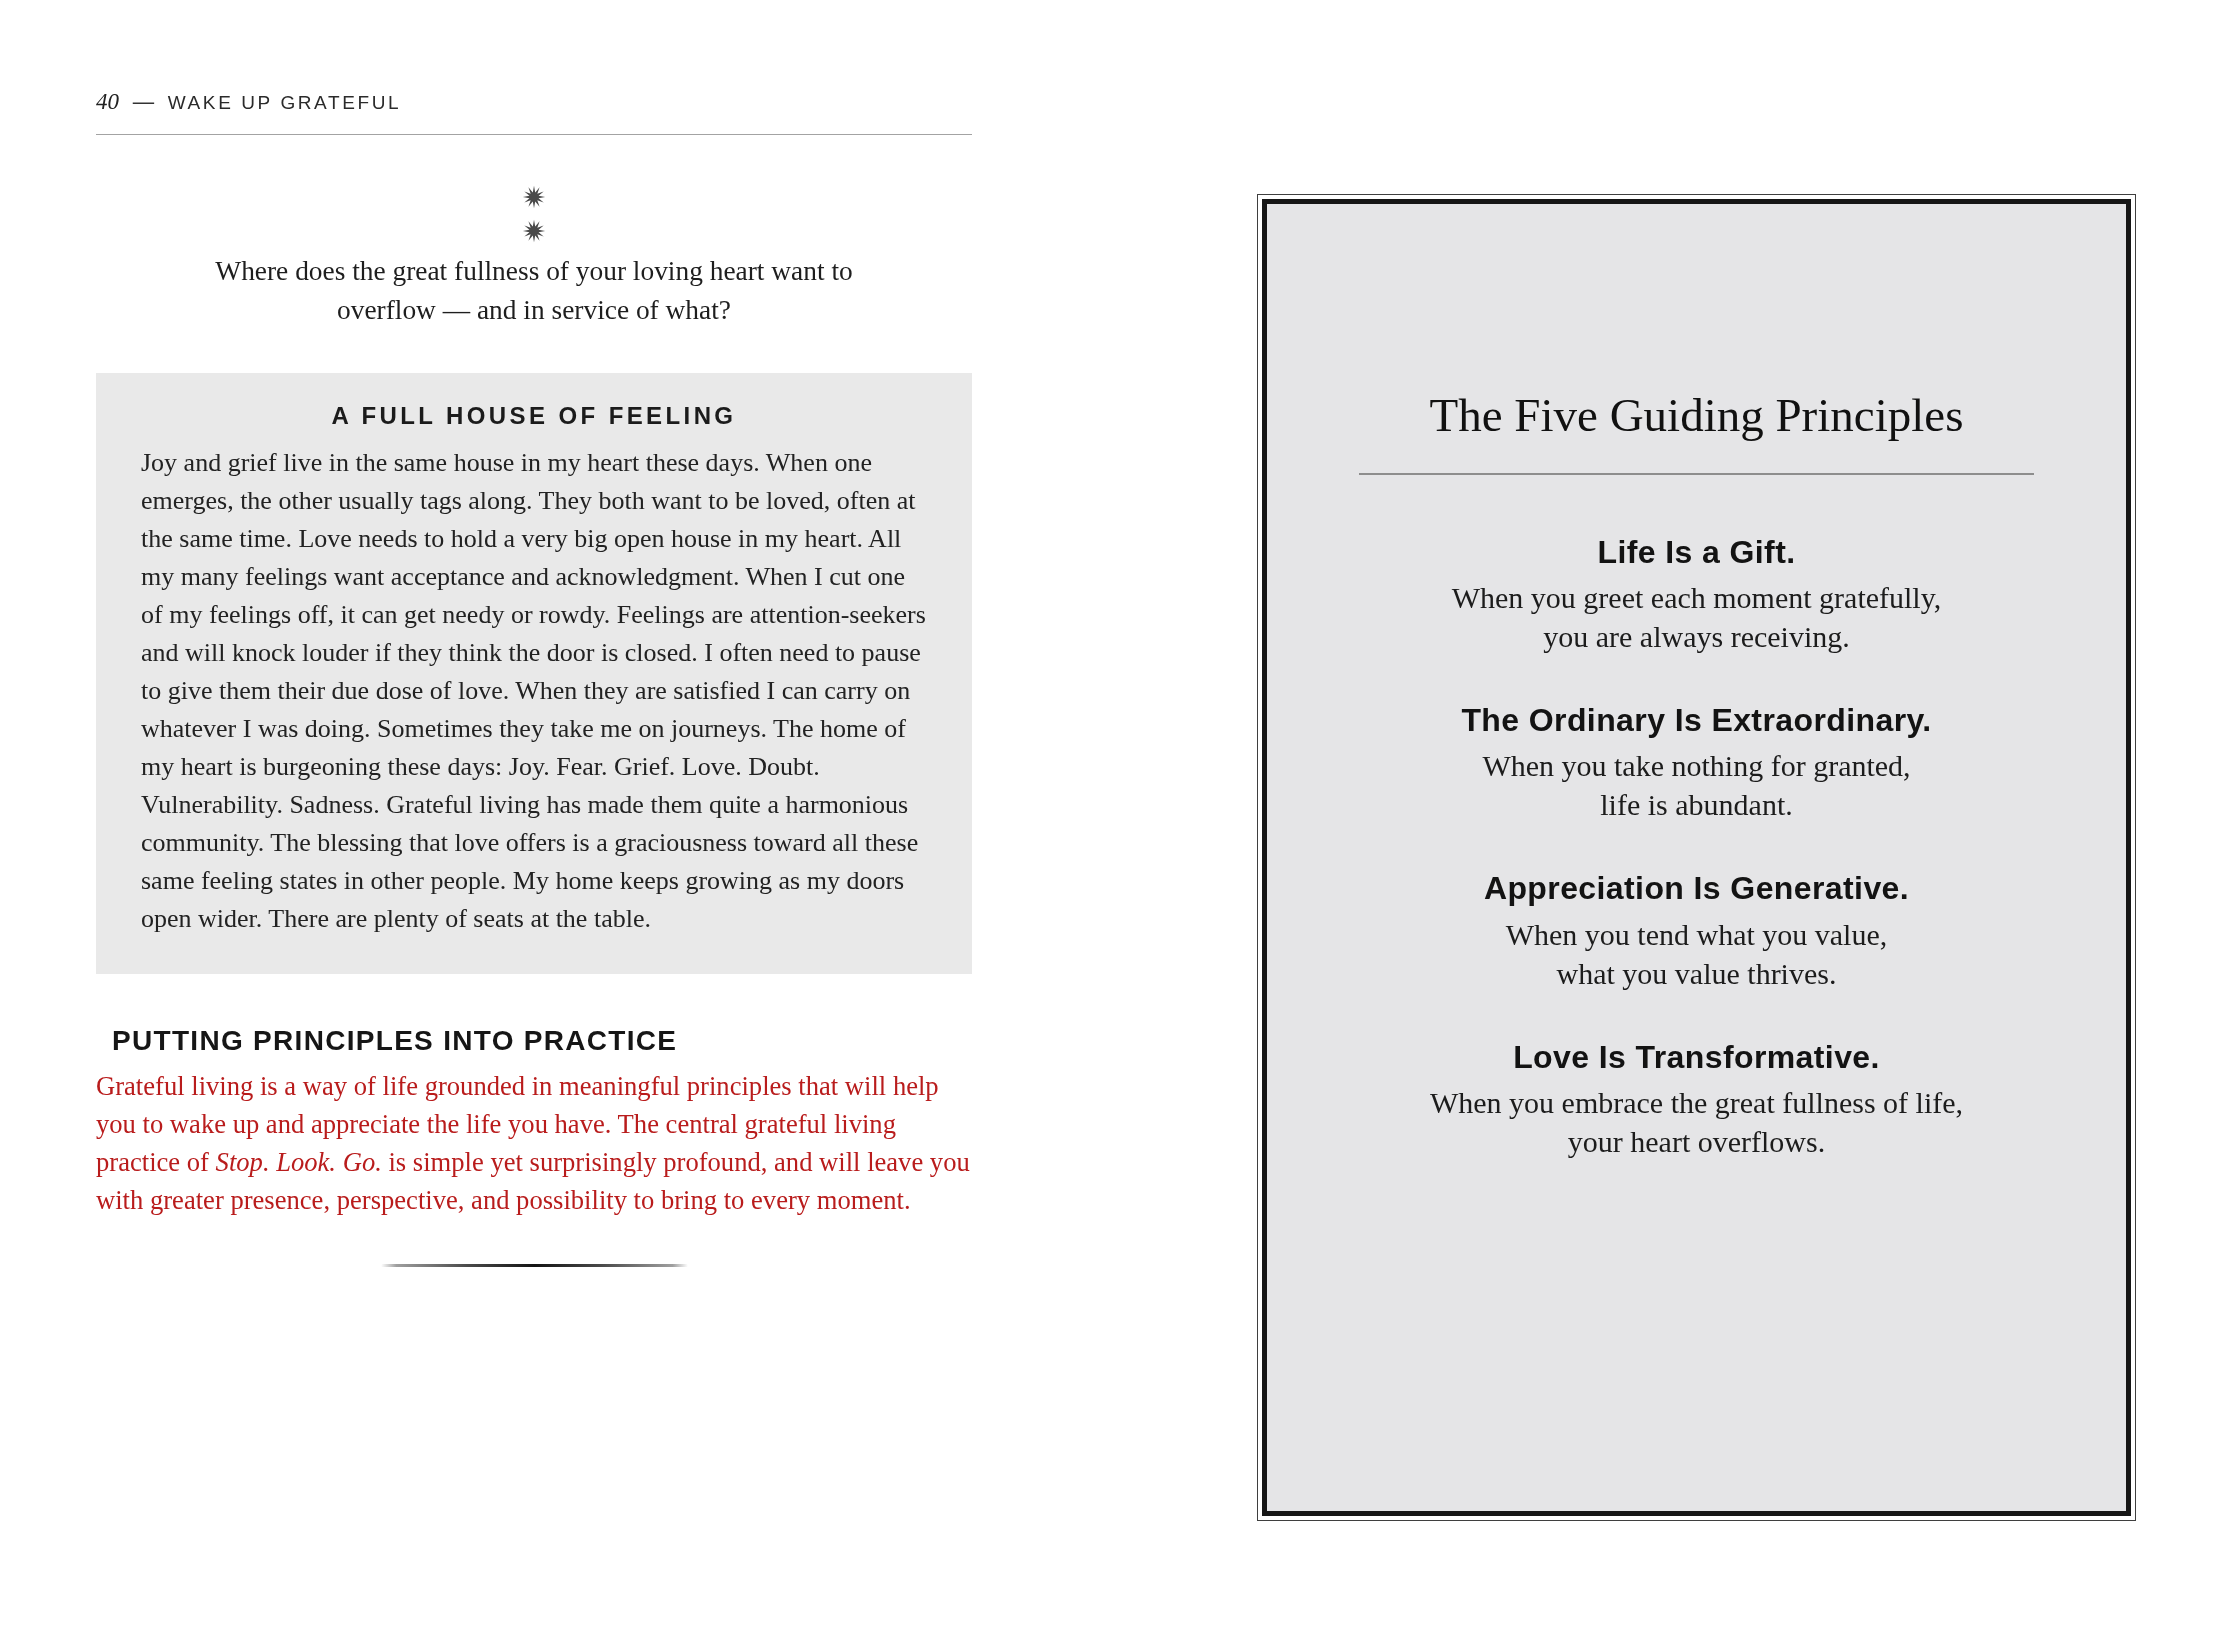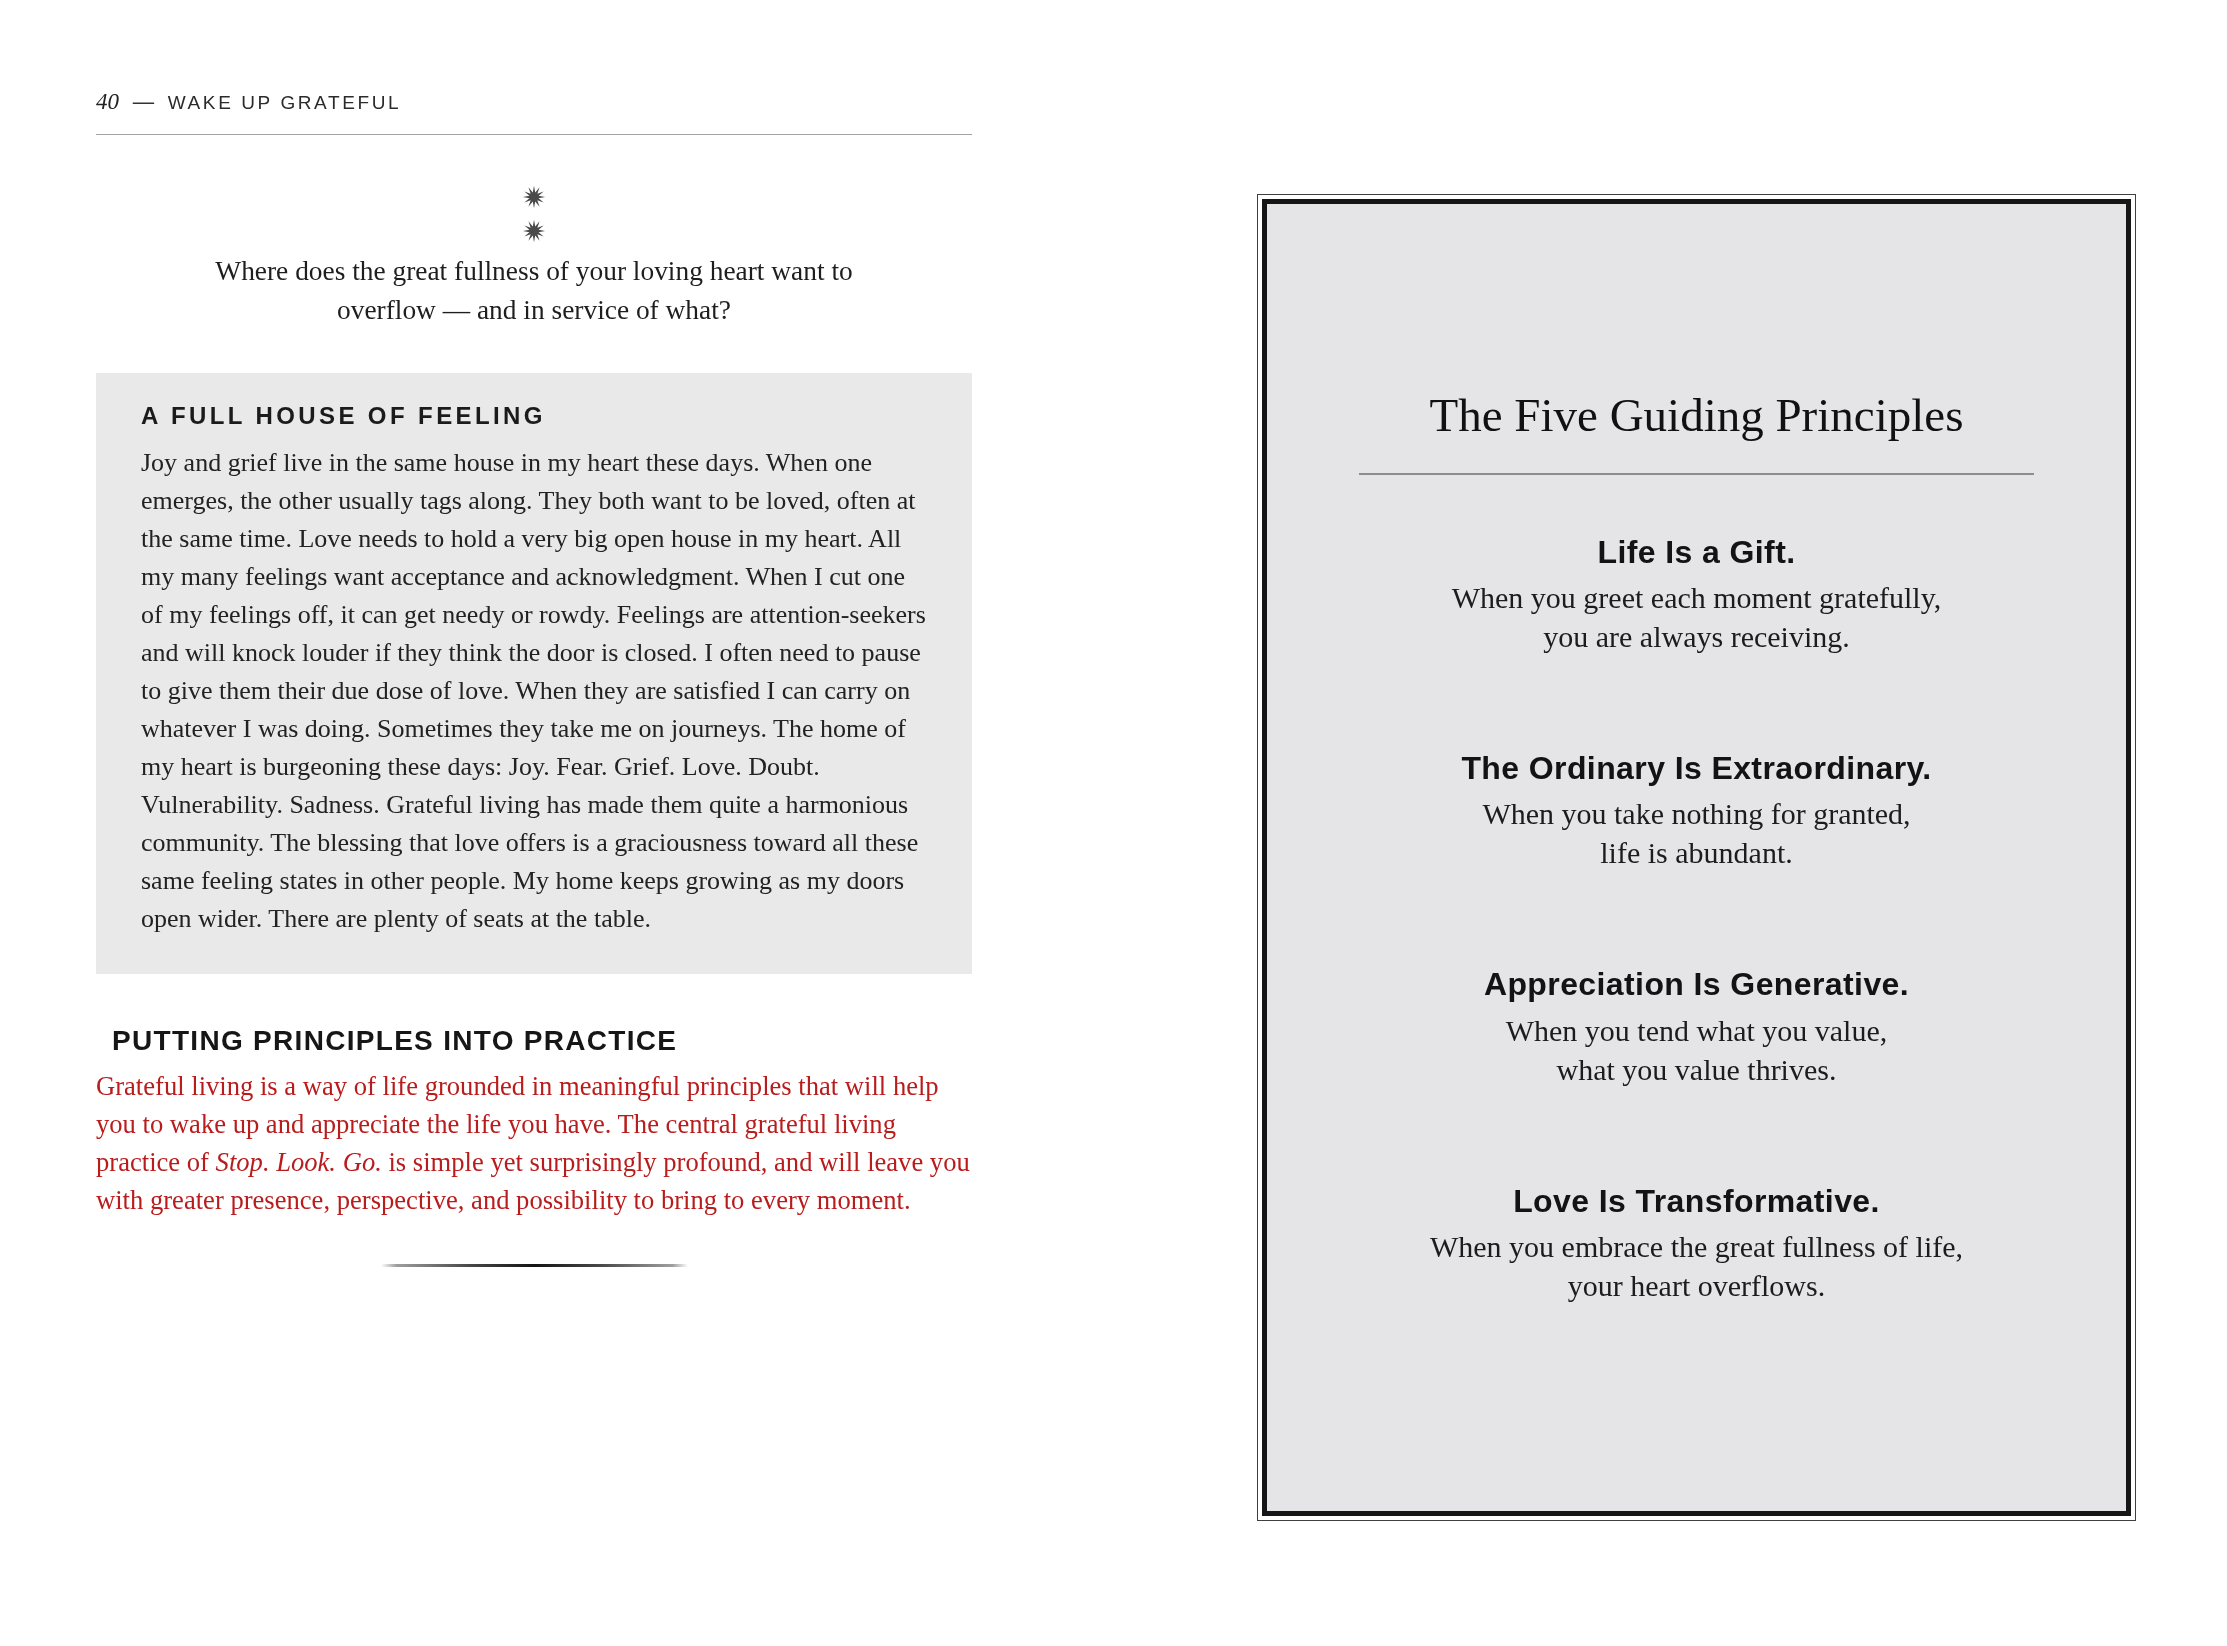--- a/index.html
+++ b/index.html
@@ -26,21 +26,21 @@
   .orn { text-align: center; line-height: 0; }
   .orn-1 { margin-top: 50px; }
   .orn-2 { margin-top: 10.3px; }
   .orn svg { display: inline-block; }
 
   .question { margin-top: 8.6px; font-size: 27.4px; line-height: 39px; text-align: center; color: #1e1e1e; }
 
   .feature-box { margin-top: 43px; background: #e9e9e9; padding: 29px 45px 36px; }
   .feature-heading {
     font-family: "Liberation Sans", sans-serif; font-weight: bold;
-    font-size: 24px; letter-spacing: 3.4px; color: #1b1b1b;
+    font-size: 24px; letter-spacing: 3.4px; text-align: center; color: #1b1b1b;
   }
   .feature-body { margin-top: 14px; font-size: 26px; line-height: 38px; color: #222; text-align: left; }
 
   .section-heading {
     margin-top: 51px; font-family: "Liberation Sans", sans-serif; font-weight: bold;
     font-size: 28px; letter-spacing: 1.3px; color: #161616; margin-left: 16px;
   }
   .section-body { margin-top: 10.3px; font-size: 26.6px; line-height: 38px; color: #b91c1c; }
   .section-body .it { font-style: italic; }
 
@@ -57,21 +57,21 @@
     border: 1.7px solid #3f3f3f; padding: 4px; background: #ffffff;
   }
   .panel-inner {
     width: 100%; height: 100%;
     border: 5.1px solid #161616; background: #e5e5e7;
     display: flex; flex-direction: column; align-items: center;
   }
   .panel-title { margin-top: 184px; font-size: 47px; color: #111; line-height: 1.15; }
   .panel-rule  { width: 675px; height: 1.7px; background: #8d8d8d; margin-top: 31px; }
 
-  .principles { margin-top: 58px; display: flex; flex-direction: column; align-items: center; gap: 48px; }
+  .principles { margin-top: 58px; display: flex; flex-direction: column; align-items: center; }
   .principle  { margin-bottom: 45px; text-align: center; }
   .p-heading  {
     font-family: "Liberation Sans", sans-serif; font-weight: bold;
     font-size: 32px; letter-spacing: 0.4px; color: #131313; margin-bottom: 6.9px; line-height: 1.2;
   }
   .p-line { font-size: 30px; line-height: 39px; color: #1c1c1c; }
 </style>
 </head>
 <body>
 

